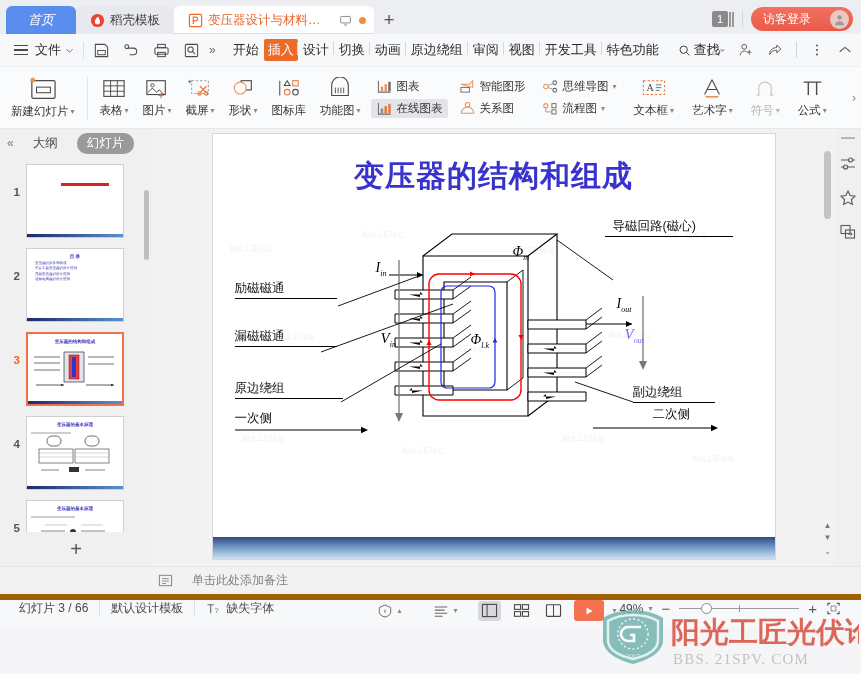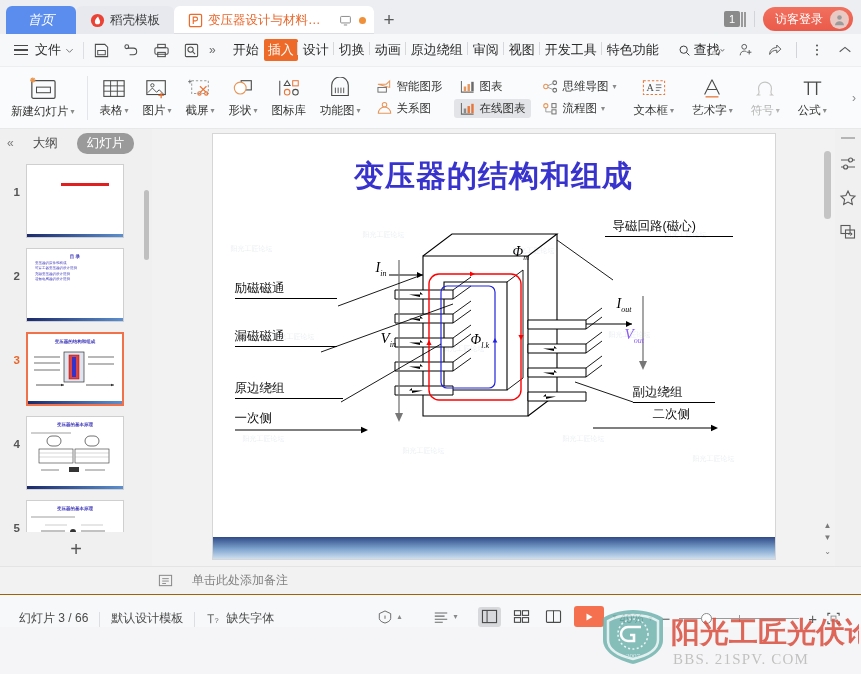--- a/index.html
+++ b/index.html
@@ -56,21 +56,21 @@
   }
   .pagecount {
     background: #8a8a8a; color: #fff; font-size: 11px; border-radius: 2px;
     padding: 1px 5px; line-height: 14px;
   }
   .pagecount-wrap { display: flex; align-items: center; }
   .stack-lines { display: flex; gap: 1px; margin-left: 1px; }
   .stack-lines i { display: block; width: 2px; height: 15px; background: #9a9a9a; }
   .vdiv { width: 1px; height: 16px; background: #d2d4d9; }
   .guest {
-    display: flex; align-items: center; gap: 7px;
+    display: flex; align-items: center; gap: 19px;
     background: linear-gradient(180deg,#f2705e,#ea5a4a); color: #fff;
     border-radius: 13px; padding: 2px 4px 2px 12px; font-size: 12px; height: 24px;
   }
   .avatar {
     width: 19px; height: 19px; border-radius: 50%; background: #e8c9c3;
     display: flex; align-items: center; justify-content: center;
   }
 
   
   .menubar {
@@ -188,22 +188,22 @@
 
   
   .notes {
     height: 28px; background: #f2f2f2; display: flex; align-items: center;
     padding-left: 158px; gap: 7px; border-top: 1px solid #e4e4e4;
   }
   .notes-txt { font-size: 12px; color: #808080; margin-left: 12px; }
 
   
   .status {
-    height: 33px; background: #f7f8fa; border-top: 1px solid #a16207;
-    display: flex; align-items: flex-end; padding: 0 8px; position: relative;
+    height: 33px; background: #f7f8fa; border-top: 6px solid #a16207;
+    display: flex; align-items: flex-start; padding: 0 8px; position: relative;
   }
   .st-item { font-size: 12px; color: #4a4a4a; padding: 0 11px; display: flex; align-items: center; gap: 5px; }
   .st-sep { width: 1px; height: 15px; background: #dcdee2; }
   .st-center { position: absolute; left: 50%; transform: translateX(-65px); display: flex; align-items: center; gap: 9px; }
   .view-btn { width: 23px; height: 20px; display: flex; align-items: center; justify-content: center; border-radius: 3px; }
   .view-btn.on { background: #d8d9dc; }
   .play-btn {
     width: 30px; height: 21px; background: #f5704f; border-radius: 3px;
     display: flex; align-items: center; justify-content: center;
   }
@@ -466,52 +466,52 @@
       </svg>
       <span class="lbl">
         <span>功能图</span>
         <span class="cara">▾</span>
       </span>
     </div>
 
     <div class="rb-col">
       <div class="rb-row">
         <svg width="17" height="15" viewBox="0 0 18 16">
-          <path d="M2 5.5h9l3.5-3.5v7z" fill="none" stroke="#e8965a" stroke-width="1.1"></path>
-          <rect x="2" y="9" width="9" height="5" fill="none" stroke="#6a6a6a" stroke-width="1"></rect>
-        </svg>
-        <span>智能图形</span>
-      </div>
-      <div class="rb-row">
-        <svg width="17" height="15" viewBox="0 0 18 16">
-          <circle cx="9" cy="4" r="2.4" fill="none" stroke="#e8965a" stroke-width="1.1"></circle>
-          <path d="M2.4 13a6.6 6.6 0 0 1 13.2 0z" fill="none" stroke="#e8965a" stroke-width="1.1"></path>
-        </svg>
-        <span>关系图</span>
-      </div>
-    </div>
-
-    <div class="rb-col">
-      <div class="rb-row">
-        <svg width="17" height="15" viewBox="0 0 18 16">
           <path d="M2.5 2v12h13" fill="none" stroke="#6a6a6a" stroke-width="1.1"></path>
           <rect x="5" y="8" width="2.6" height="5" fill="#e8965a"></rect>
           <rect x="9" y="5.4" width="2.6" height="7.6" fill="#e8965a"></rect>
           <rect x="13" y="3" width="2.6" height="10" fill="#6a6a6a"></rect>
         </svg>
         <span>图表</span>
       </div>
       <div class="rb-row hl">
         <svg width="17" height="15" viewBox="0 0 18 16">
           <path d="M2.5 2v12h13" fill="none" stroke="#6a6a6a" stroke-width="1.1"></path>
           <rect x="5" y="8" width="2.6" height="5" fill="#8a8a8a"></rect>
           <rect x="9" y="5.4" width="2.6" height="7.6" fill="#e8763a"></rect>
           <rect x="13" y="3" width="2.6" height="10" fill="#e8763a"></rect>
         </svg>
         <span>在线图表</span>
+      </div>
+    </div>
+
+    <div class="rb-col">
+      <div class="rb-row">
+        <svg width="17" height="15" viewBox="0 0 18 16">
+          <path d="M2 5.5h9l3.5-3.5v7z" fill="none" stroke="#e8965a" stroke-width="1.1"></path>
+          <rect x="2" y="9" width="9" height="5" fill="none" stroke="#6a6a6a" stroke-width="1"></rect>
+        </svg>
+        <span>智能图形</span>
+      </div>
+      <div class="rb-row">
+        <svg width="17" height="15" viewBox="0 0 18 16">
+          <circle cx="9" cy="4" r="2.4" fill="none" stroke="#e8965a" stroke-width="1.1"></circle>
+          <path d="M2.4 13a6.6 6.6 0 0 1 13.2 0z" fill="none" stroke="#e8965a" stroke-width="1.1"></path>
+        </svg>
+        <span>关系图</span>
       </div>
     </div>
 
     <div class="rb-col">
       <div class="rb-row">
         <svg width="17" height="15" viewBox="0 0 18 16">
           <circle cx="4" cy="8" r="2.3" fill="none" stroke="#e8965a" stroke-width="1.1"></circle>
           <circle cx="13.5" cy="4" r="2" fill="none" stroke="#6a6a6a" stroke-width="1.1"></circle>
           <circle cx="13.5" cy="12" r="2" fill="none" stroke="#6a6a6a" stroke-width="1.1"></circle>
           <path d="M6.3 7l5.4-2.2M6.3 9l5.4 2.2" stroke="#9a9a9a" stroke-width="1"></path>

